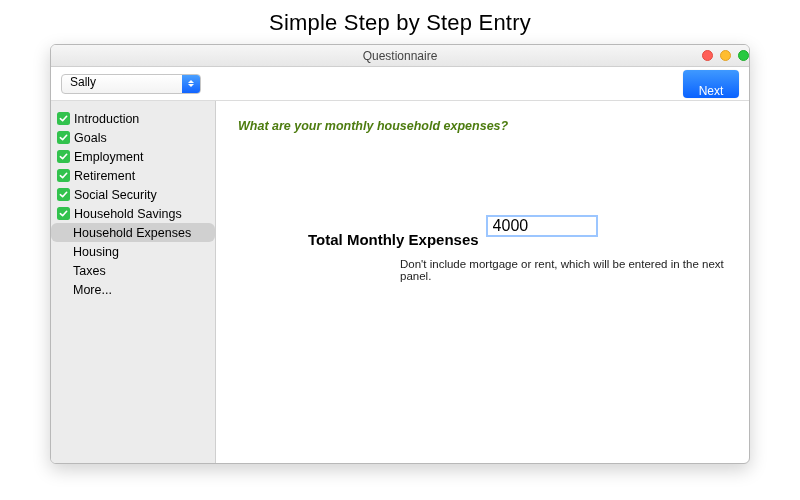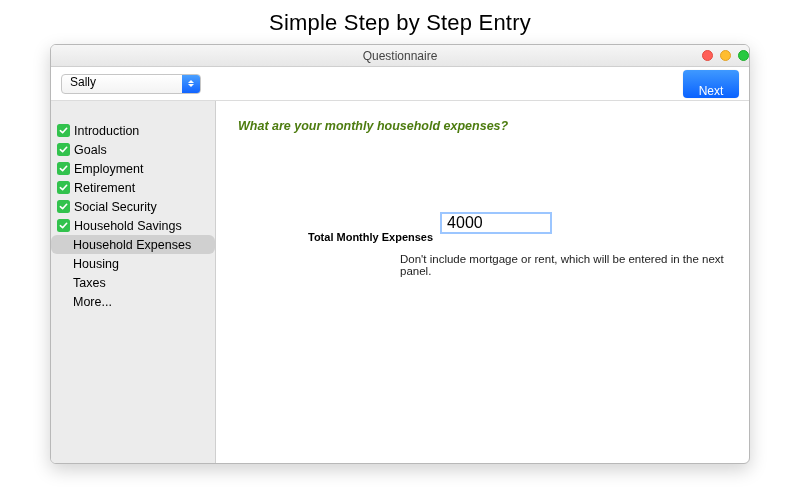--- a/index.html
+++ b/index.html
@@ -116,21 +116,21 @@
   }
   .body {
     flex: 1;
     display: flex;
     min-height: 0;
   }
   .sidebar {
     width: 165px;
     background: #ececec;
     border-right: 1px solid #cfcfcf;
-    padding-top: 20px;
+    padding-top: 8px;
     font-size: 12.5px;
   }
   .side-item {
     height: 19px;
     display: flex;
     align-items: center;
     padding-left: 6px;
     gap: 4px;
   }
   .side-item.child { padding-left: 22px; border-radius: 6px; }
@@ -156,21 +156,21 @@
     font-size: 12.5px;
     margin-bottom: 70px;
   }
   .formrow {
     display: flex;
     align-items: center;
     margin-left: 70px;
   }
   .formrow label {
     font-weight: 700;
-    font-size: 11px;
+    font-size: 15px;
     margin-right: 8px;
     margin-top: 28px;
   }
   .formrow input {
     width: 110px;
     height: 20px;
     padding: 1px 5px;
     font-size: 16px;
     border: 1px solid #a9a9a9;
     outline: 2px solid #9cc6ff;

